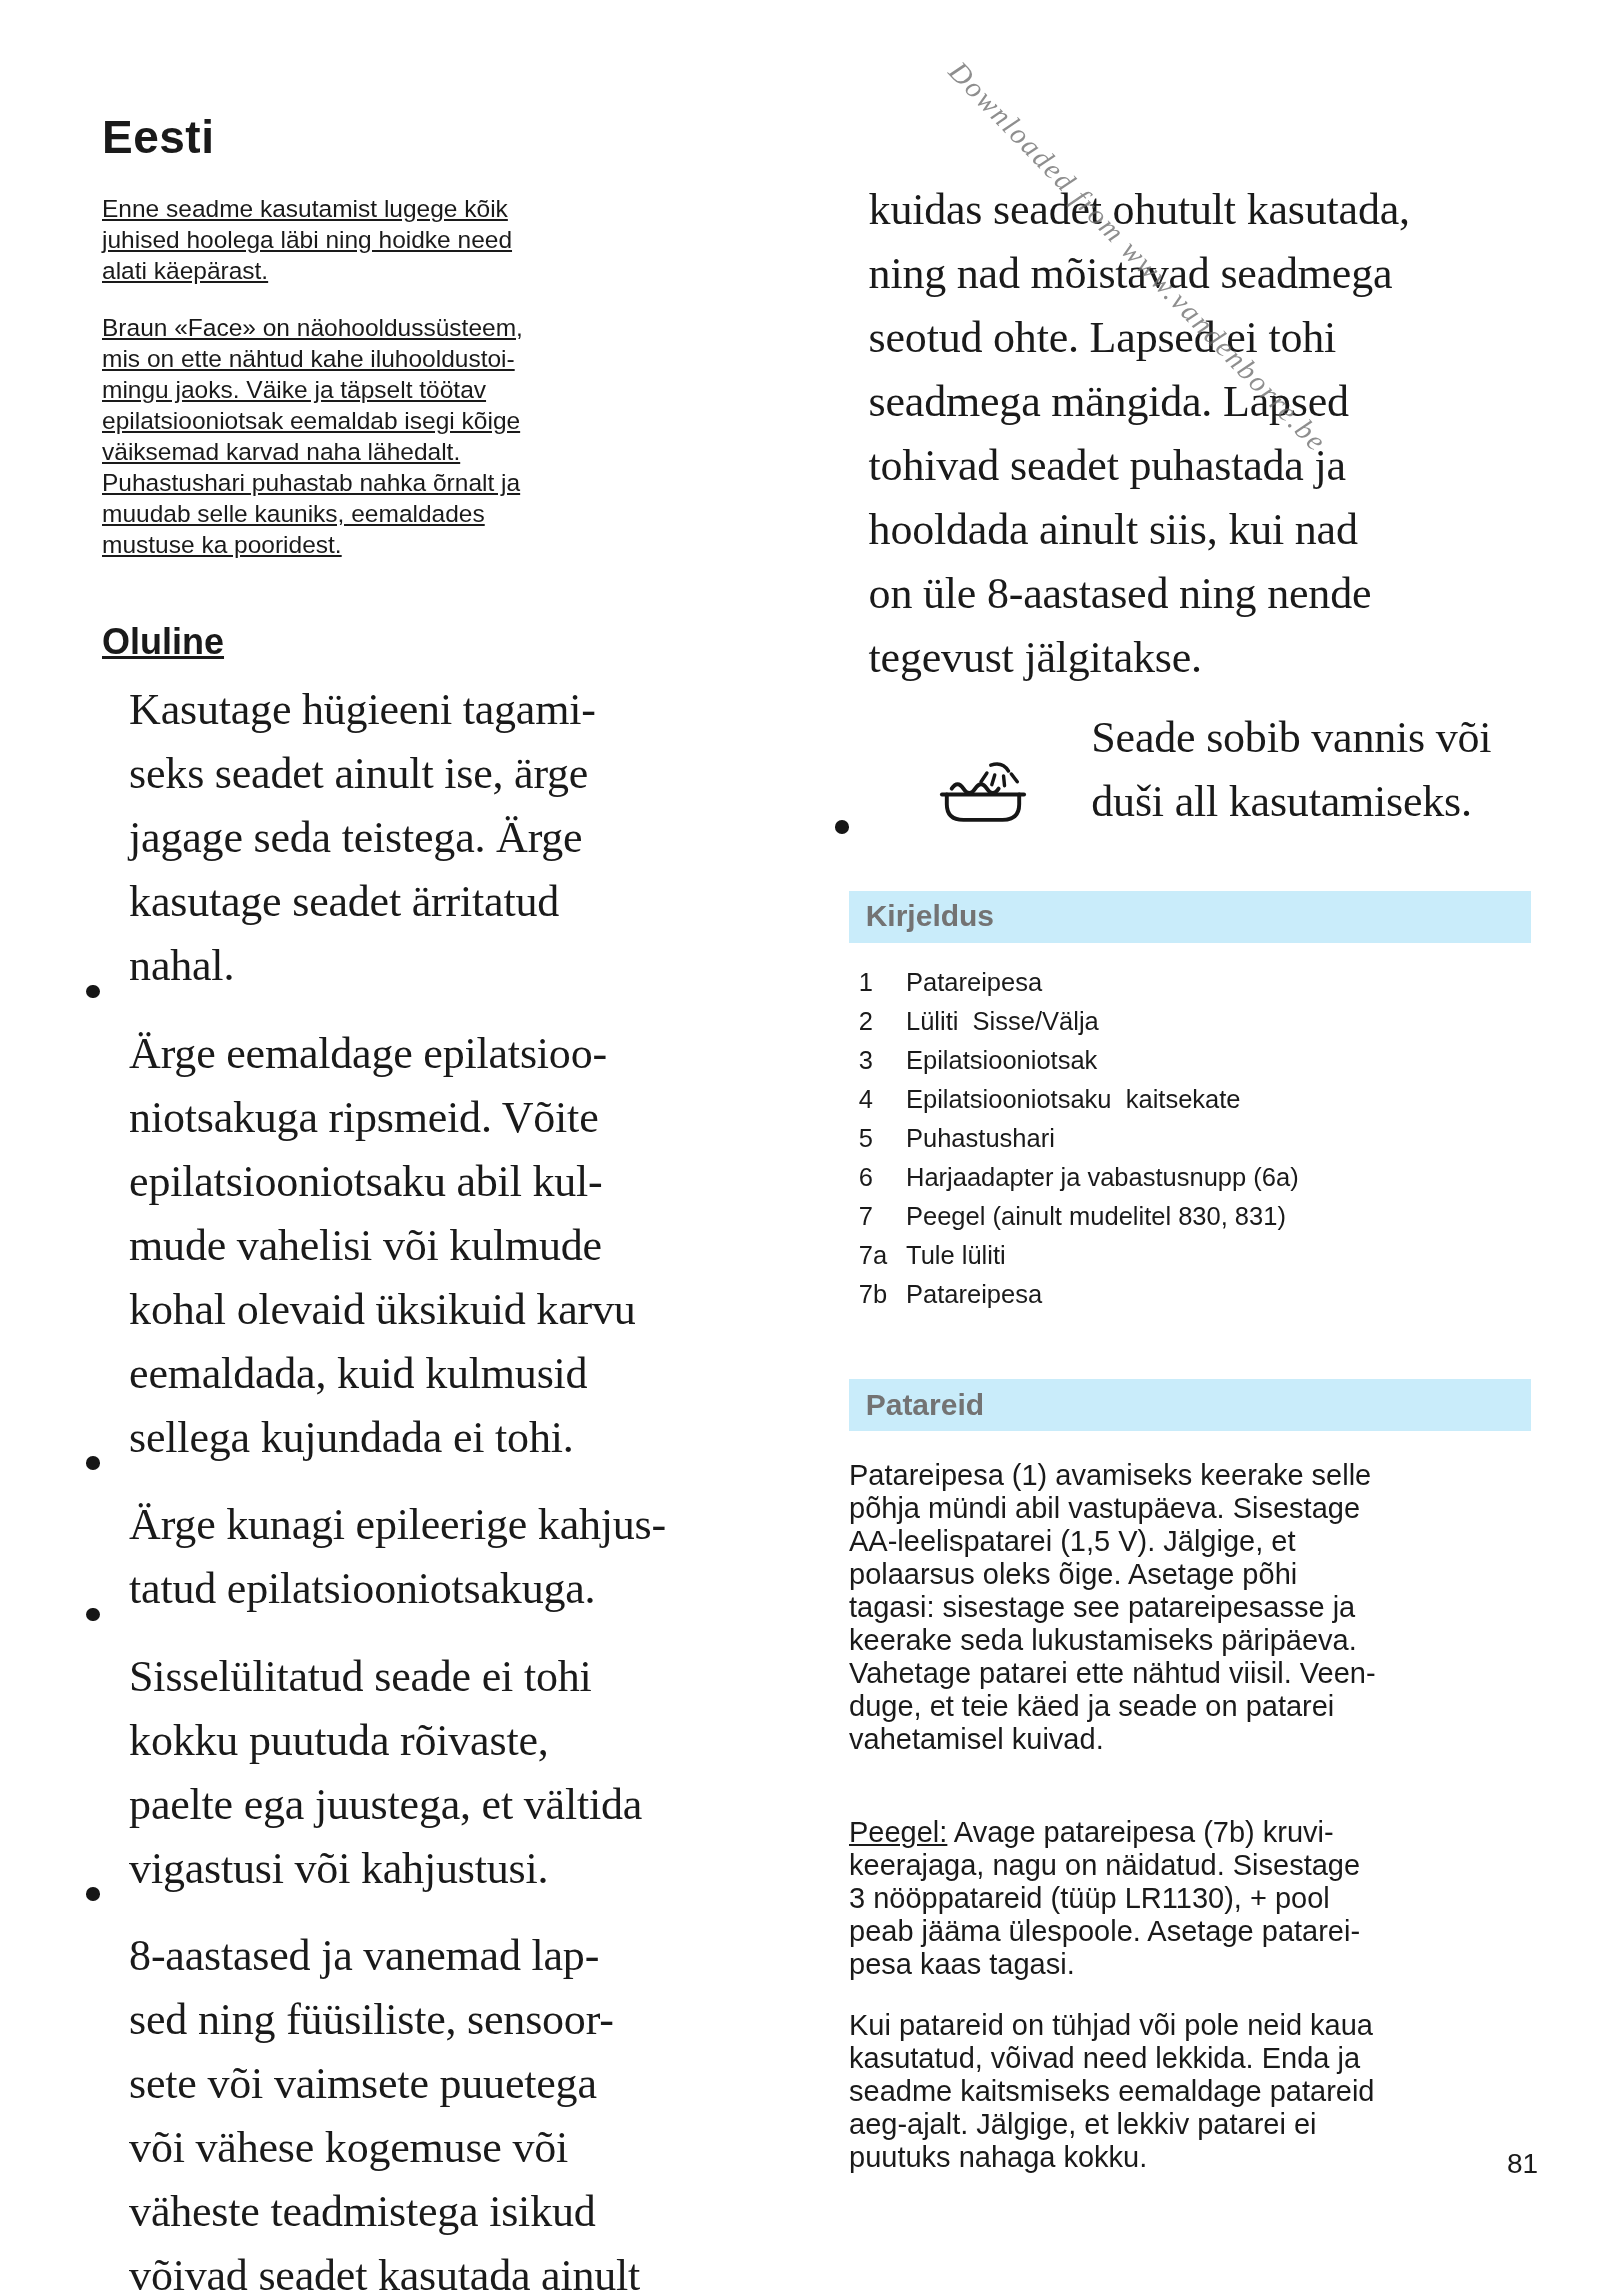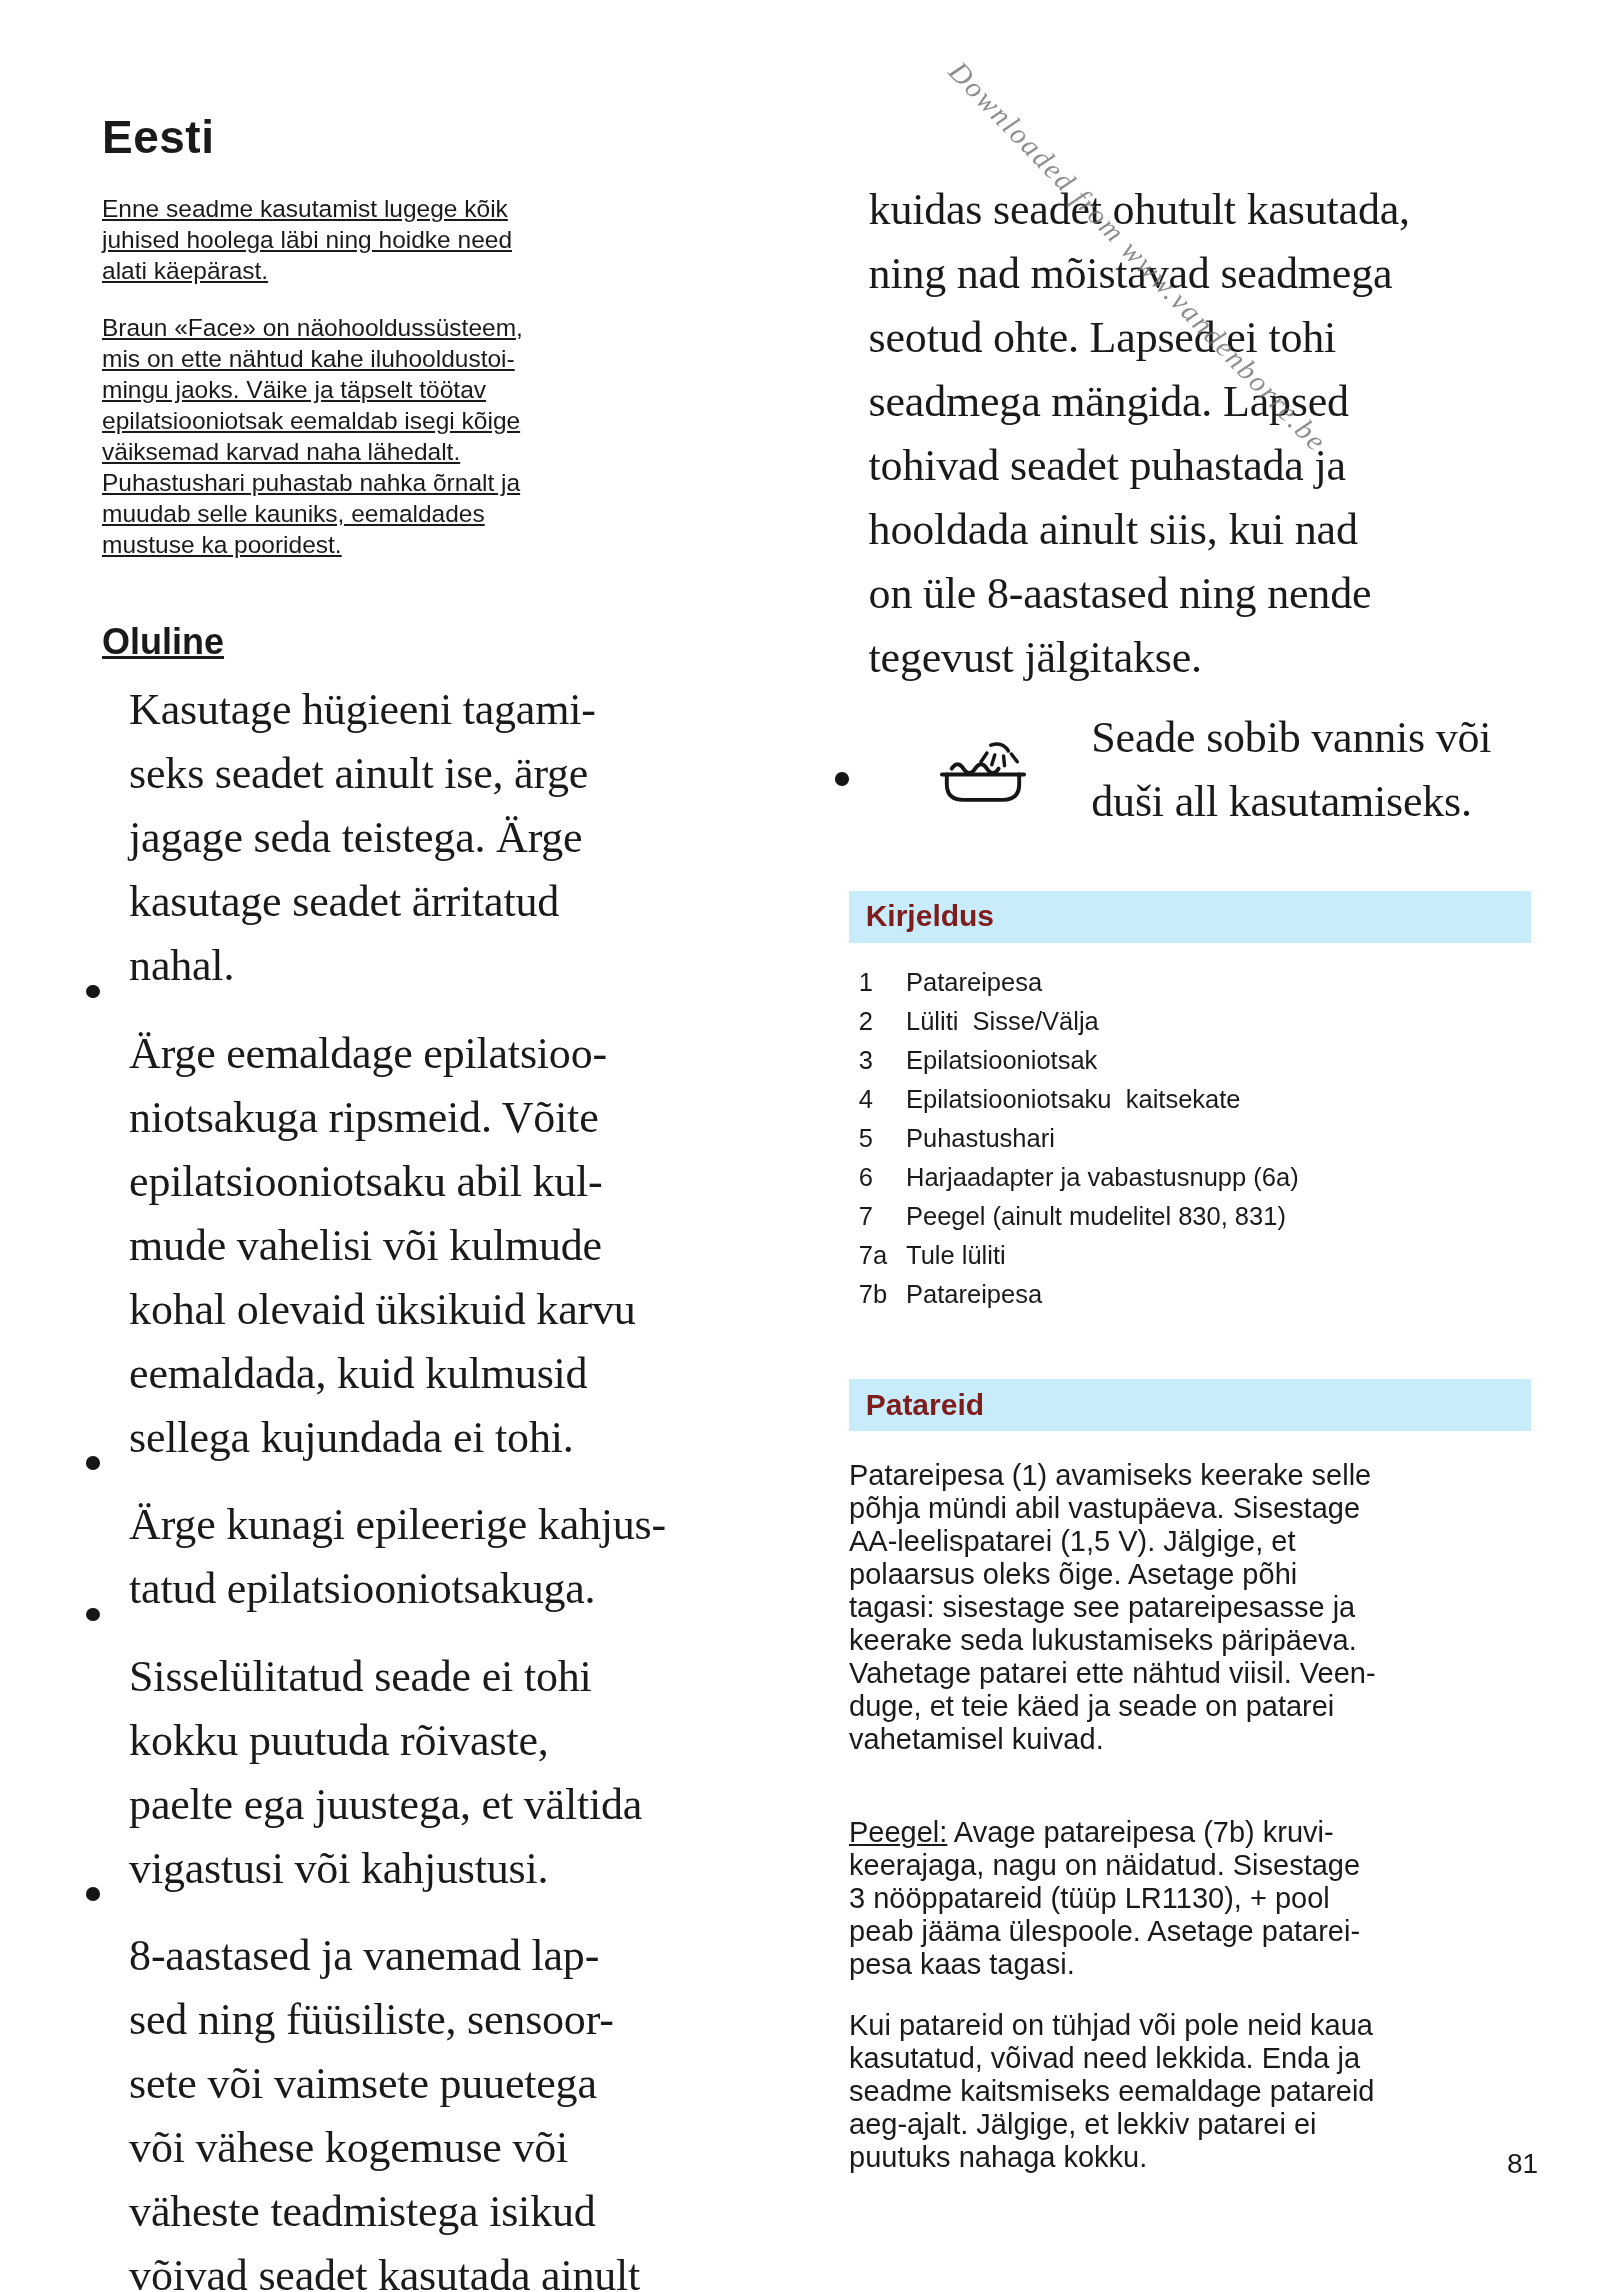--- a/index.html
+++ b/index.html
@@ -23,24 +23,24 @@
   .body-text { font-size:24.5px; line-height:31px; white-space:pre-line;text-decoration:underline; }
   .intro-para { margin-bottom:25.5px; }
   .important-heading { font-size:36px; font-weight:700; margin:61px 0 15.7px;text-decoration:underline; }
 
   .bullet { display:flex; margin-left:-17.6px; margin-bottom:23.5px;align-items:flex-end; }
   .bullet:last-child { margin-bottom:0; }
   .dot { flex:none; width:13.7px; height:13.7px; border-radius:50%; background:#161616; margin:18.6px 29px 0 2px; }
   .big-text { font-size:44px; line-height:64px; white-space:pre-line; letter-spacing:-0.2px;font-family:Liberation Serif, serif; }
 
   .right-cont { margin-left:19.6px; }
-  .bath-row { display:flex; margin:15.7px 0 0 -15.7px; align-items:center;gap:44px; }
+  .bath-row { display:flex; margin:15.7px 0 0 -15.7px; align-items:flex-end;gap:44px; }
   .bath-icon { flex:none; margin:11.8px 19.6px 0 15.7px; }
   .sec-header {
-    background:#c9ecfa; color:#7f1d1d; font-size:30px; font-weight:700;
+    background:#c9ecfa; color:#737373; font-size:30px; font-weight:700;
     padding:8.8px 9.8px 9.8px 16.7px; margin-top:57px;
   }
   .sec-header.patareid-hdr { margin-top:65px; }
   .desc-list { margin-top:19.6px; }
   .desc-row { display:flex; font-size:25.5px; line-height:39px; }
   .desc-num { flex:none; width:57px; padding-left:9.8px; }
   .desc-label { white-space:pre-wrap; }
   .para { font-size:29px; line-height:33px; margin-top:27.4px; white-space:pre-line; }
   .underline { text-decoration:underline; }
   .page-num { position:absolute; left:1507px; top:2148px; font-size:28px; }

